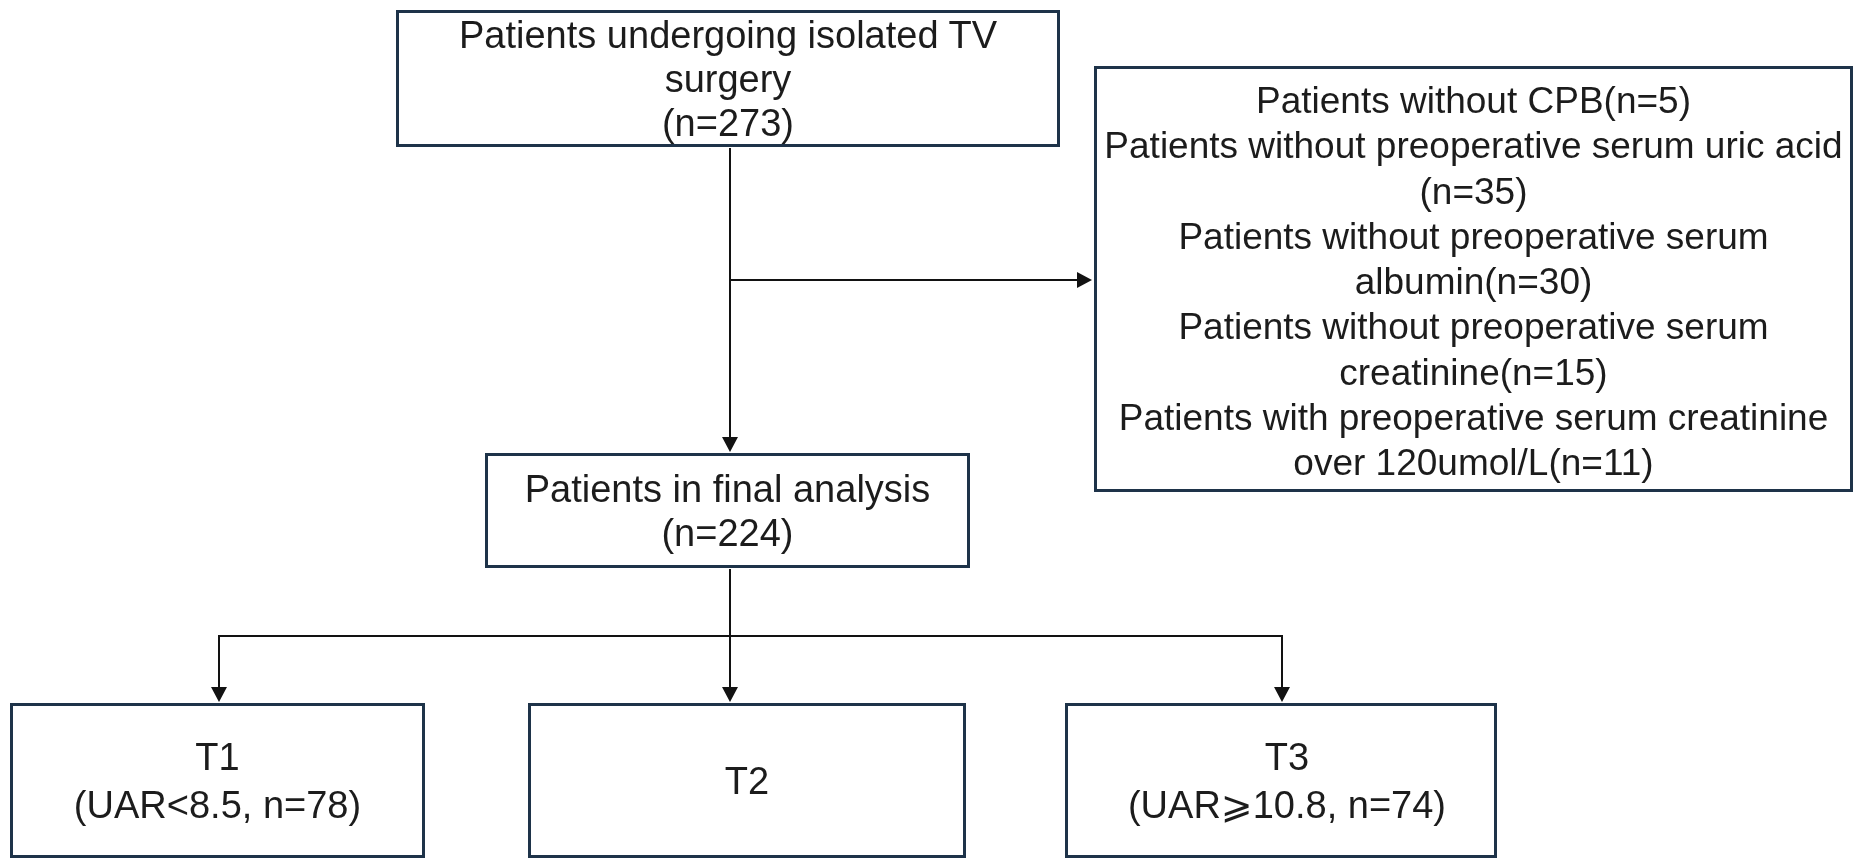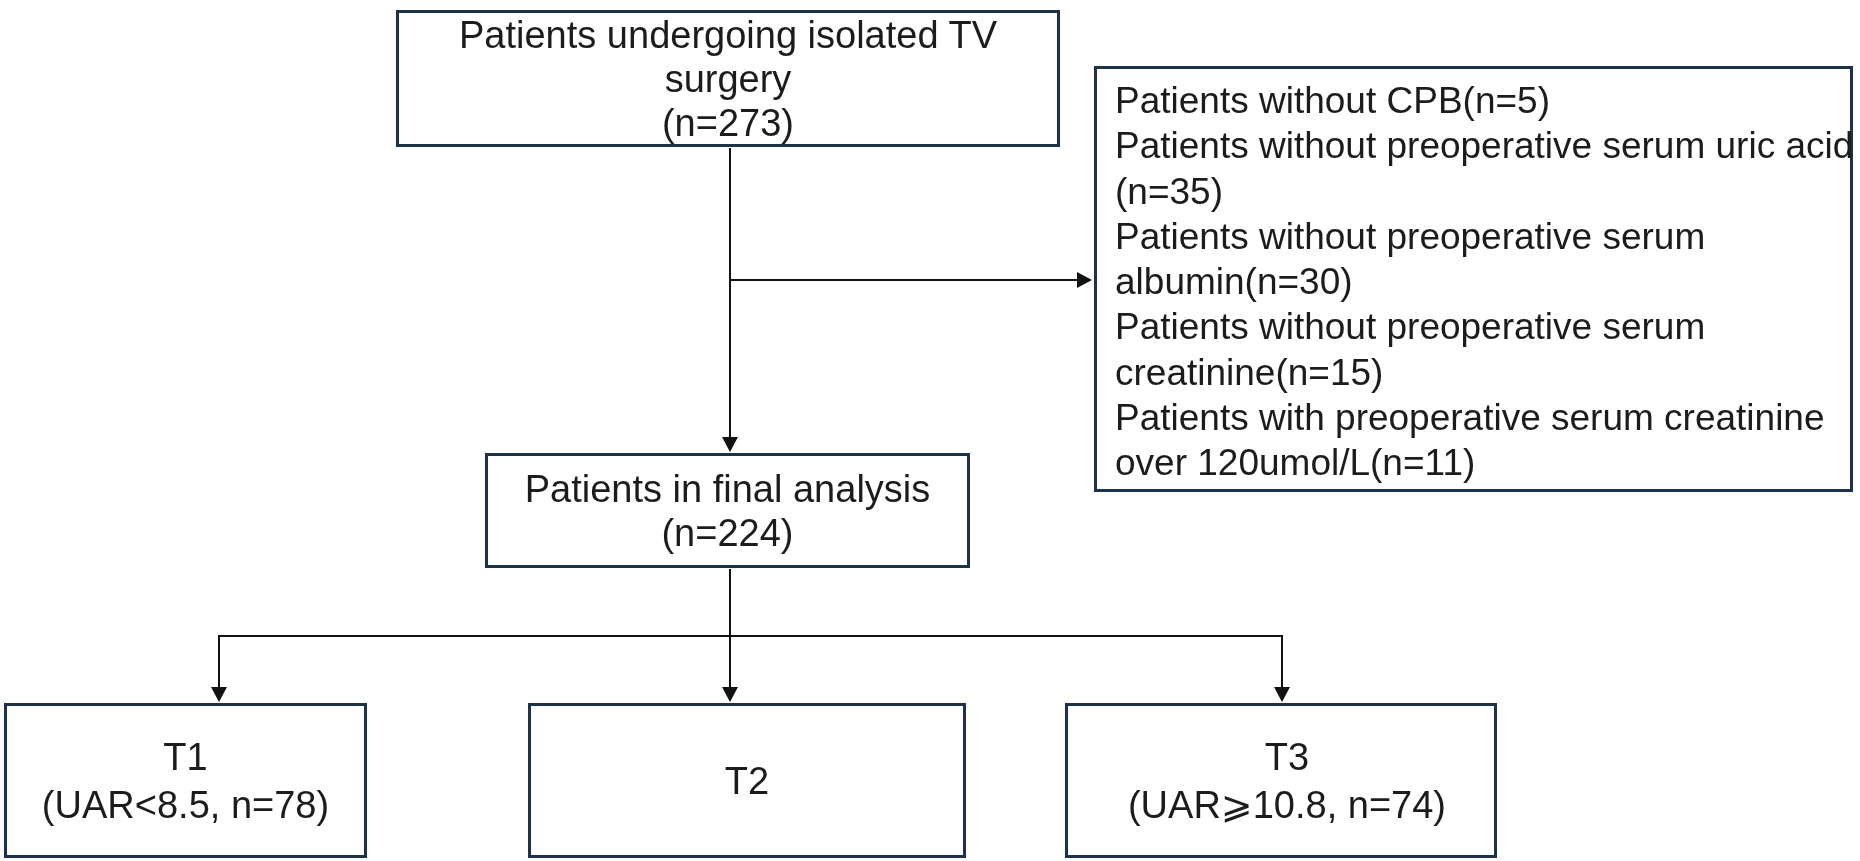--- a/index.html
+++ b/index.html
@@ -49,21 +49,21 @@
     align-items: center;
     text-align: center;
   }
   .box .line {
     font-size: 38px;
     line-height: 44px;
     white-space: nowrap;
   }
   .box.exclusions {
     justify-content: flex-start;
-    align-items: flex-start;
+    align-items: center;
     text-align: left;
     padding: 9px 18px;
   }
   .box.exclusions .line {
     font-size: 37px;
     line-height: 45.3px;
   }
   .box.tertile .line {
     line-height: 48px;
   }
@@ -118,21 +118,21 @@
     <div class="line">creatinine(n=15)</div>
     <div class="line">Patients with preoperative serum creatinine</div>
     <div class="line">over 120umol/L(n=11)</div>
   </div>
 
   <div class="box centered" style="left:485px; top:453px; width:485px; height:115px;align-items:center;">
     <div class="line">Patients in final analysis</div>
     <div class="line">(n=224)</div>
   </div>
 
-  <div class="box centered tertile" style="left:4px; top:703px; width:363px; height:155px;">
+  <div class="box centered tertile" style="left:10px; top:703px; width:415px; height:155px;">
     <div class="line">T1</div>
     <div class="line">(UAR&lt;8.5, n=78)</div>
   </div>
 
   <div class="box centered tertile" style="left:512px; top:703px; width:438px; height:155px;margin-left:16px;">
     <div class="line">T2</div>
   </div>
 
   <div class="box centered tertile" style="left:1065px; top:703px; width:432px; height:155px;padding-left:12px;">
     <div class="line">T3</div>

